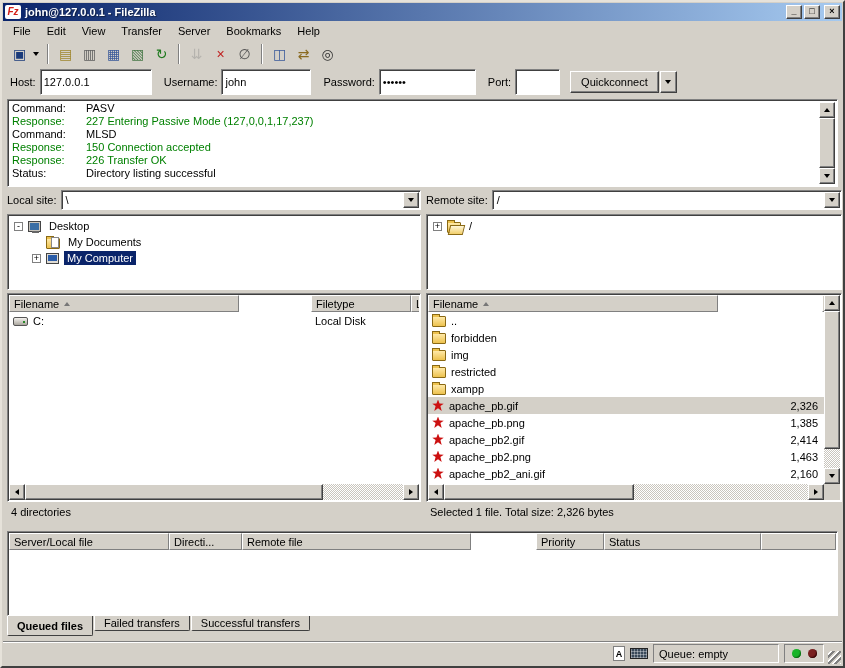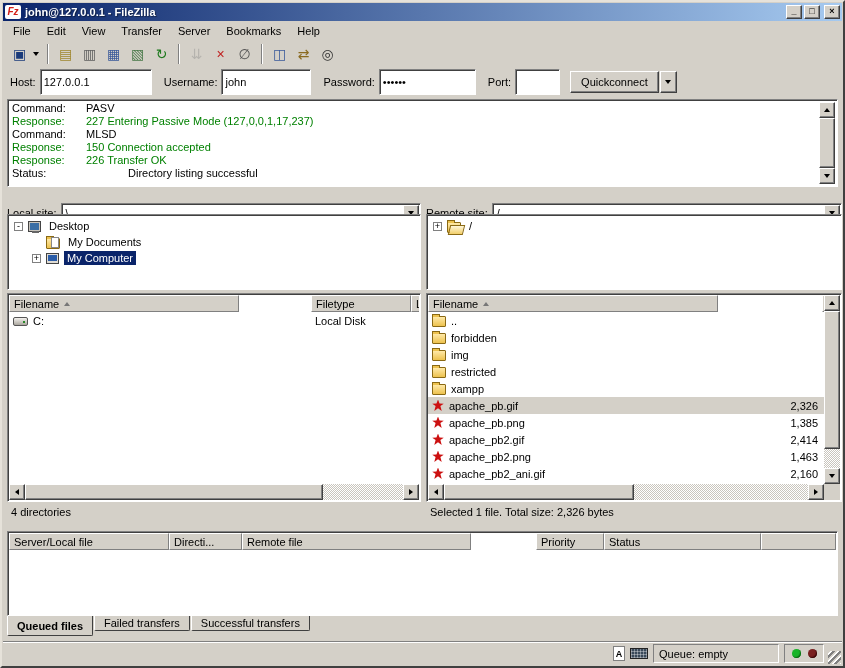--- a/index.html
+++ b/index.html
@@ -53,21 +53,21 @@
   .sthumb{position:absolute;}
   .sv .sthumb{left:0;right:0;}
   .sh .sthumb{top:0;bottom:0;}
   .tri{width:0;height:0;display:inline-block;}
   .tri-up{border-left:3px solid transparent;border-right:3px solid transparent;border-bottom:4px solid #000;}
   .tri-down{border-left:3px solid transparent;border-right:3px solid transparent;border-top:4px solid #000;}
   .tri-left{border-top:3px solid transparent;border-bottom:3px solid transparent;border-right:4px solid #000;}
   .tri-right{border-top:3px solid transparent;border-bottom:3px solid transparent;border-left:4px solid #000;}
   .sort-asc{width:0;height:0;border-left:3px solid transparent;border-right:3px solid transparent;border-bottom:4px solid #777;margin-left:5px;}
   
-  .siterow{position:absolute;top:200px;height:21px;display:flex;align-items:center;}
+  .siterow{position:absolute;top:187px;height:21px;display:flex;align-items:center;}
   .siterow.local{left:5px;width:414px;} .siterow.remote{left:424px;width:416px;}
   .siterow label{margin-right:4px;flex:none;}
   .combo{flex:1;height:20px;background:#fff;border:1px solid;border-color:#808080 #fff #fff #808080;box-shadow:inset 1px 1px 0 #404040;display:flex;align-items:center;}
   .combo .cval{flex:1;padding-left:4px;overflow:hidden;white-space:nowrap;}
   .combo .cbtn{width:16px;height:16px;margin:1px;display:flex;align-items:center;justify-content:center;flex:none;}
   .treebox{position:absolute;top:212px;height:76px;overflow:hidden;padding-top:3px;}
   .treebox.local{left:5px;width:414px;} .treebox.remote{left:424px;width:416px;}
   .tree-row{display:flex;align-items:center;height:16px;white-space:nowrap;}
   .expander{width:9px;height:9px;flex:none;border:1px solid #808080;background:#fff;font-size:9px;line-height:7px;text-align:center;margin-right:5px;}
   .expander.invisible{visibility:hidden;}
@@ -232,21 +232,21 @@
           <span class="logmsg" data-name="log-line-text">MLSD</span>
         </div>
         <div class="logline" data-name="log-line" style="color: rgb(0, 128, 0);">
           <span class="logtype" data-name="log-line-label">Response:</span>
           <span class="logmsg" data-name="log-line-text">150 Connection accepted</span>
         </div>
         <div class="logline" data-name="log-line" style="color: rgb(0, 128, 0);">
           <span class="logtype" data-name="log-line-label">Response:</span>
           <span class="logmsg" data-name="log-line-text">226 Transfer OK</span>
         </div>
-        <div class="logline" data-name="log-line" style="color: rgb(0, 0, 0); gap: 42px;">
+        <div class="logline" data-name="log-line" style="color: rgb(0, 0, 0);">
           <span class="logtype" data-name="log-line-label">Status:</span>
           <span class="logmsg" data-name="log-line-text">Directory listing successful</span>
         </div>
       </div>
     <div data-name="log-scrollbar" class="scrollbar sv">
         <span class="sbtn raised" data-name="scroll-up-button">
           <span class="tri tri-up" data-name="arrow-up-icon"></span>
         </span>
         <span class="strack" data-name="scrollbar-track">
           <span class="sthumb raised" data-name="scrollbar-thumb" style="height: 50px; top: 0px;"></span>

